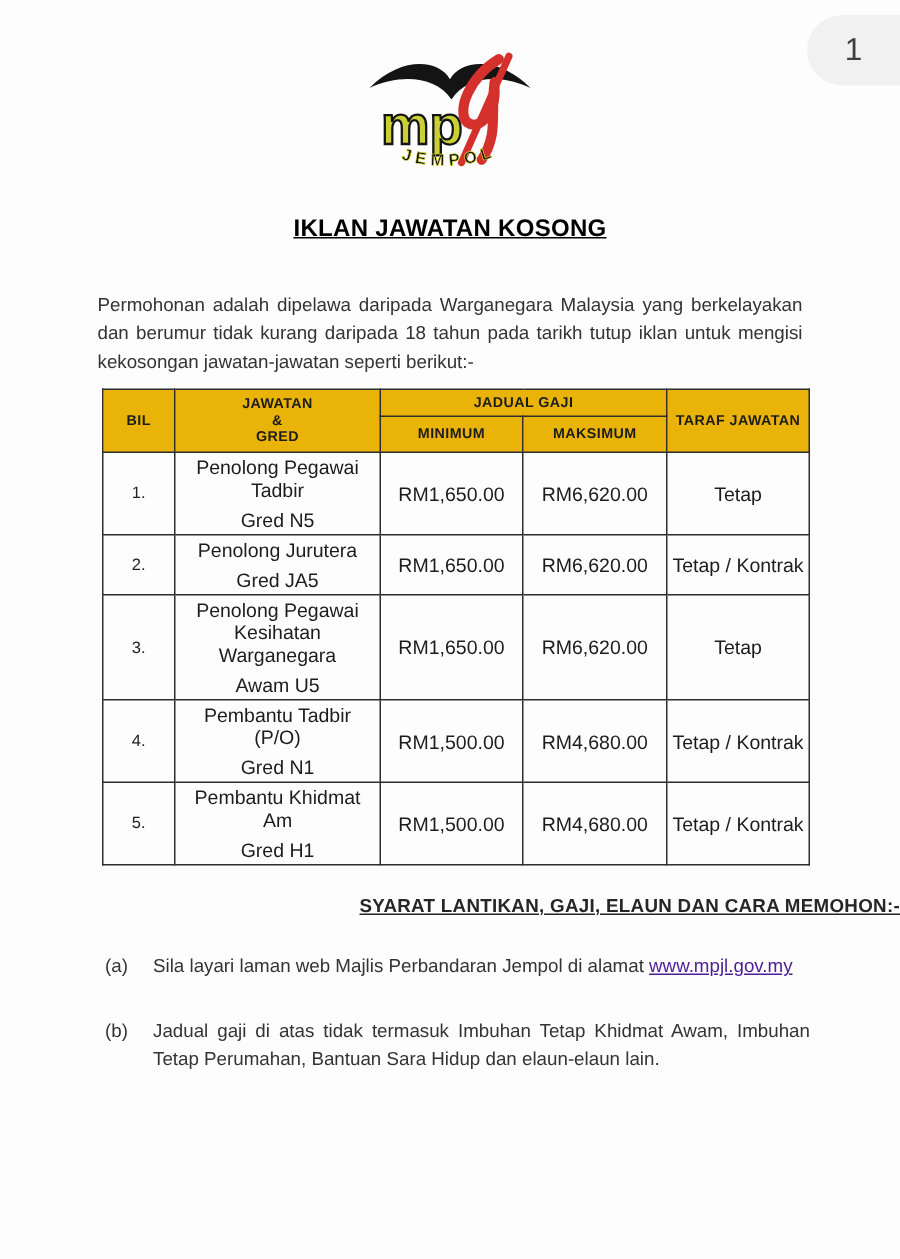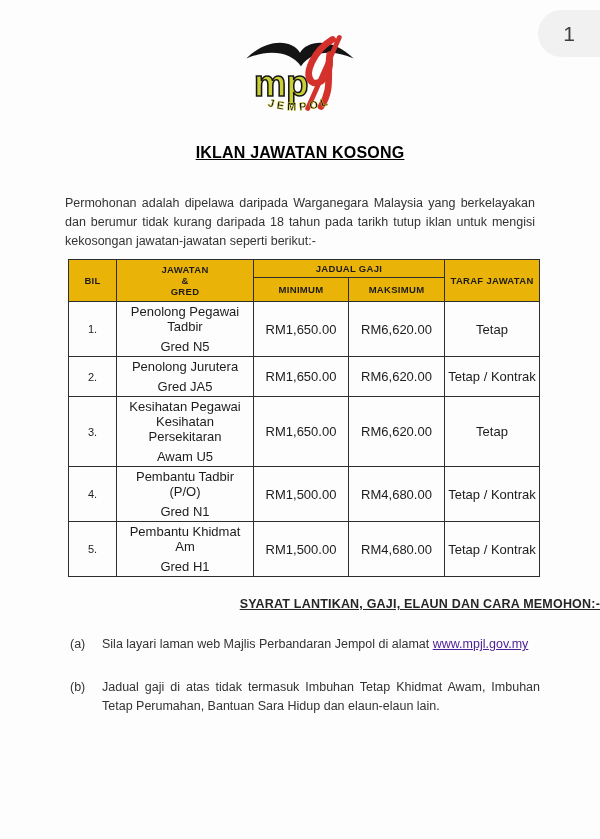--- a/index.html
+++ b/index.html
@@ -187,21 +187,21 @@
       <div class="gred">Gred JA5</div>
     </td>
     <td class="money">RM1,650.00</td>
     <td class="money">RM6,620.00</td>
     <td class="taraf">Tetap / Kontrak</td>
   </tr>
 
   <tr class="r3">
     <td class="bil">3.</td>
     <td class="jawatan">
-      <div class="title">Kesihatan Pegawai Kesihatan Persekitaran</div>
+      <div class="title">Penolong Pegawai Kesihatan Warganegara</div>
       <div class="gred">Awam U5</div>
     </td>
     <td class="money">RM1,650.00</td>
     <td class="money">RM6,620.00</td>
     <td class="taraf">Tetap</td>
   </tr>
 
   <tr class="r4">
     <td class="bil">4.</td>
     <td class="jawatan">

